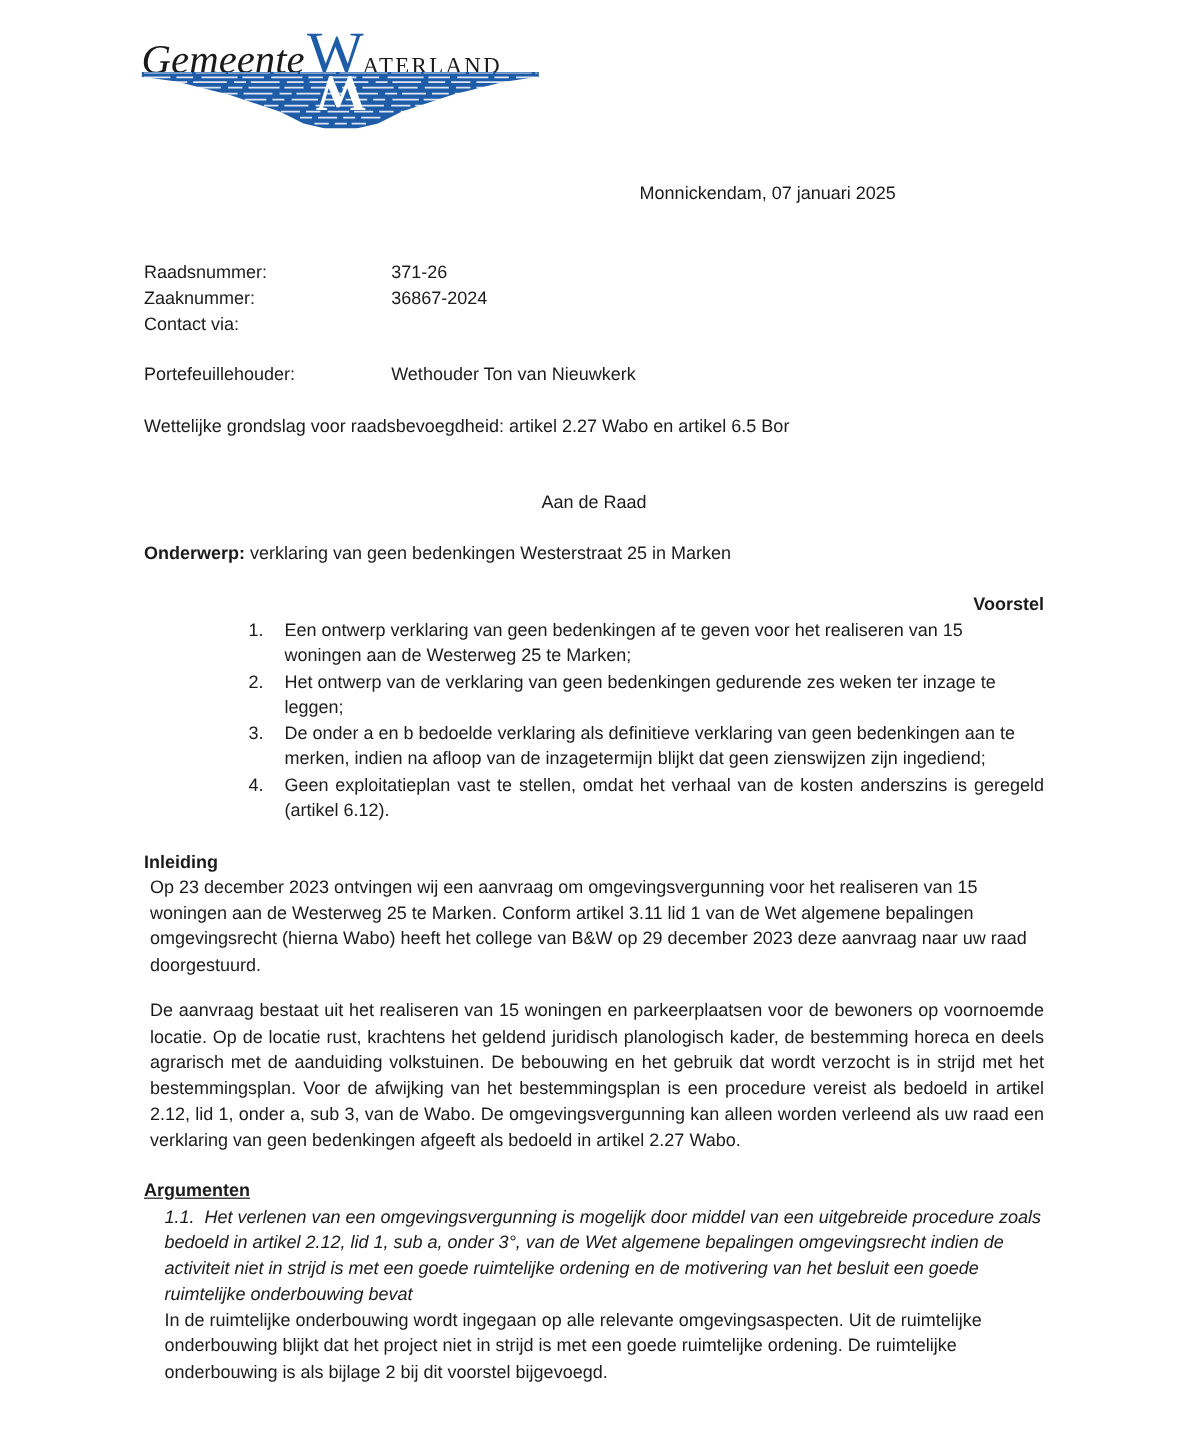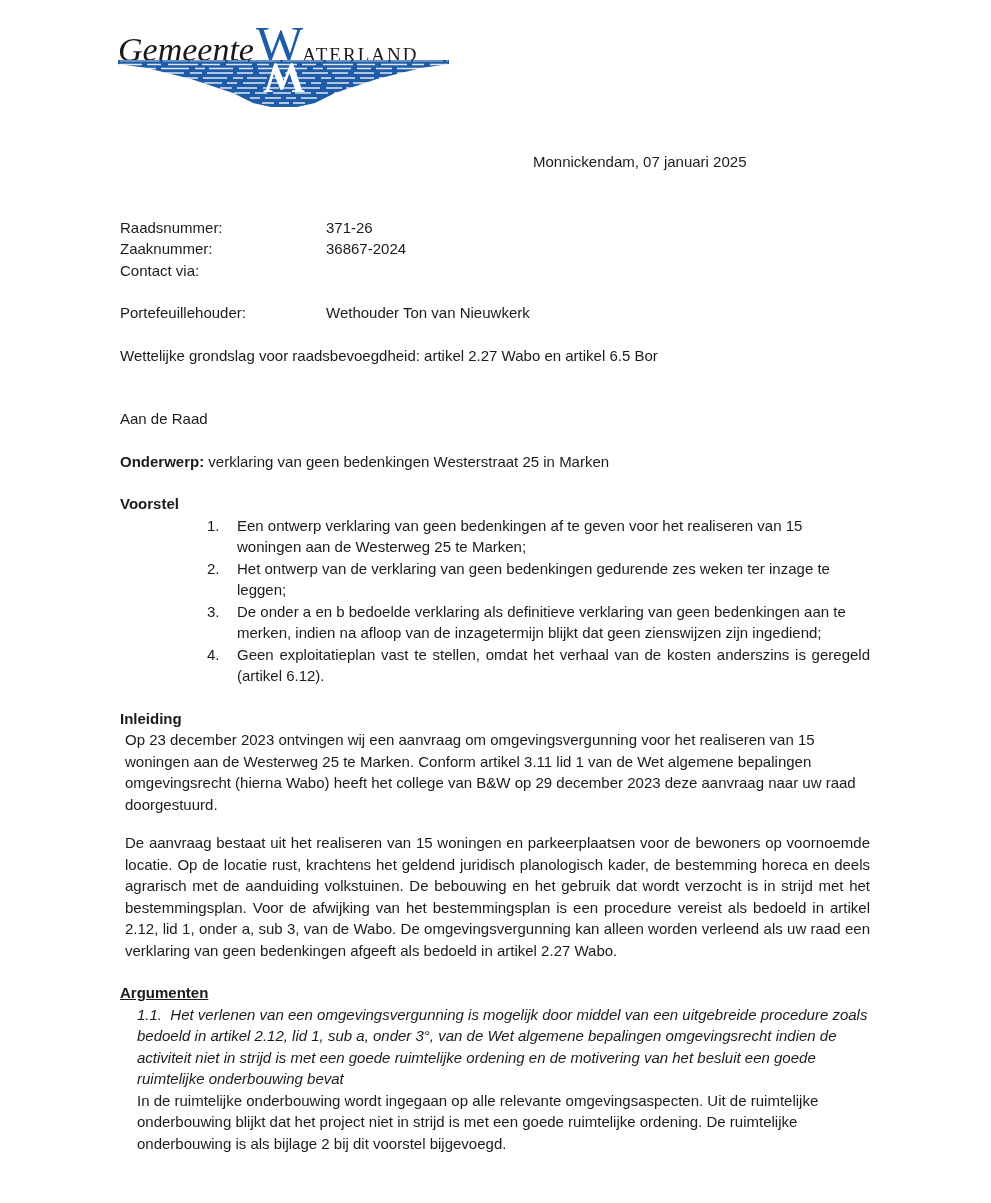--- a/index.html
+++ b/index.html
@@ -31,27 +31,27 @@
   .logo-aterland { font-size: 19px; letter-spacing: 2px; margin-left: -1px; }
   .logo-water { display: block; margin-top: -4px; }
 
   
   .dateline { margin-top: 44px; margin-left: 413px; }
   .meta-block { margin-top: 44px; }
   .meta-row { display: flex; }
   .meta-label { width: 206px; flex: 0 0 206px; }
   .meta-gap { margin-top: 21px; }
   .legal-basis { margin-top: 21px; }
-  .salutation { margin-top: 42px; }
+  .salutation { margin-top: 42px; text-align: center; }
   .subject { margin-top: 21px; }
   .subject .b { font-weight: bold; text-align: center; }
 
   
   .section-heading { font-weight: bold; }
-  .voorstel-heading { margin-top: 21px; }
+  .voorstel-heading { margin-top: 21px; text-align: right; }
   .numbered-list { margin-top: 0; }
   .list-item { display: flex; padding-left: 87px; }
   .list-item .num { flex: 0 0 30px; }
   .list-item .item-text { flex: 1; }
   .list-item.justified .item-text { text-align: justify; }
 
   .inleiding-heading { margin-top: 21px; }
   .body-para { margin: 0 0 0 5px; }
   .body-para.justified { text-align: justify; }
   .para-gap { margin-top: 17px; }

